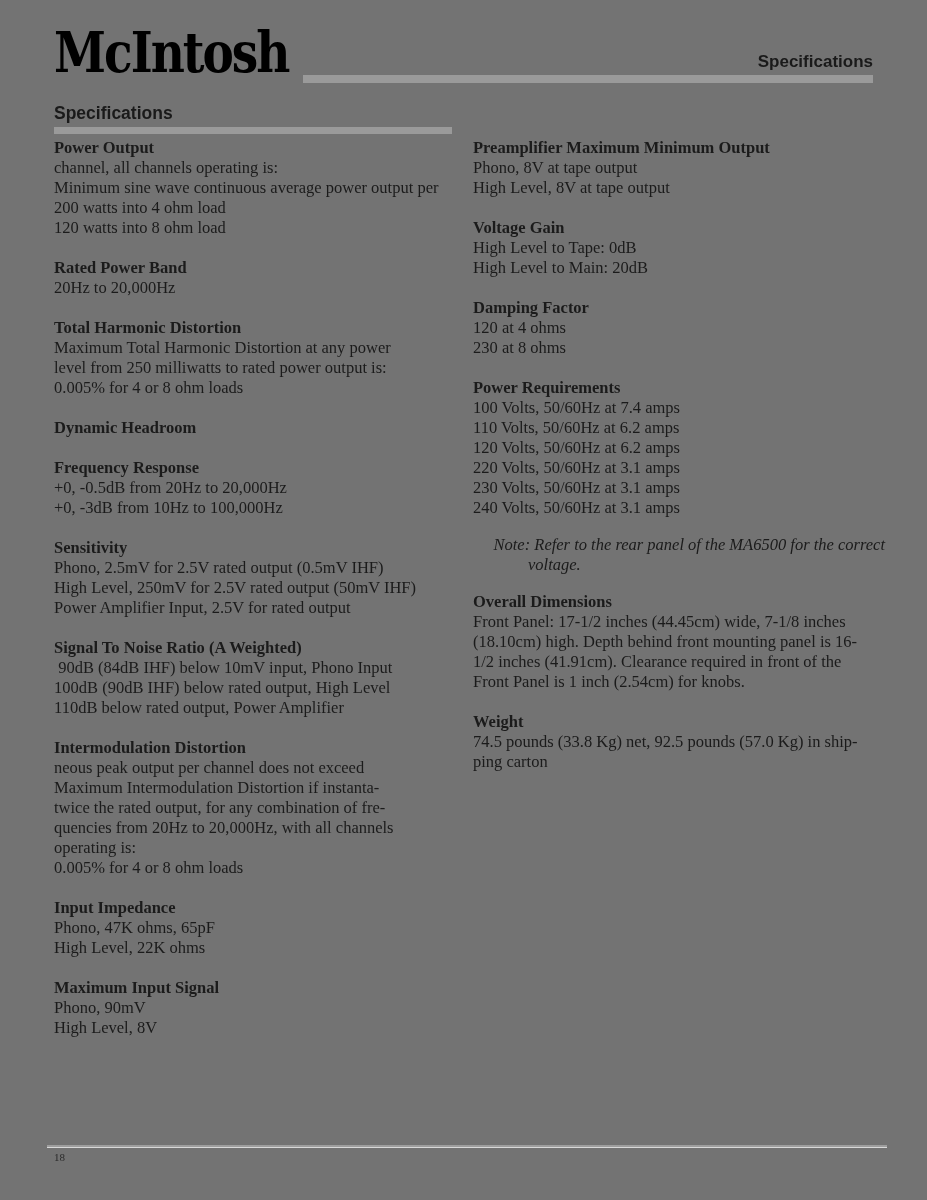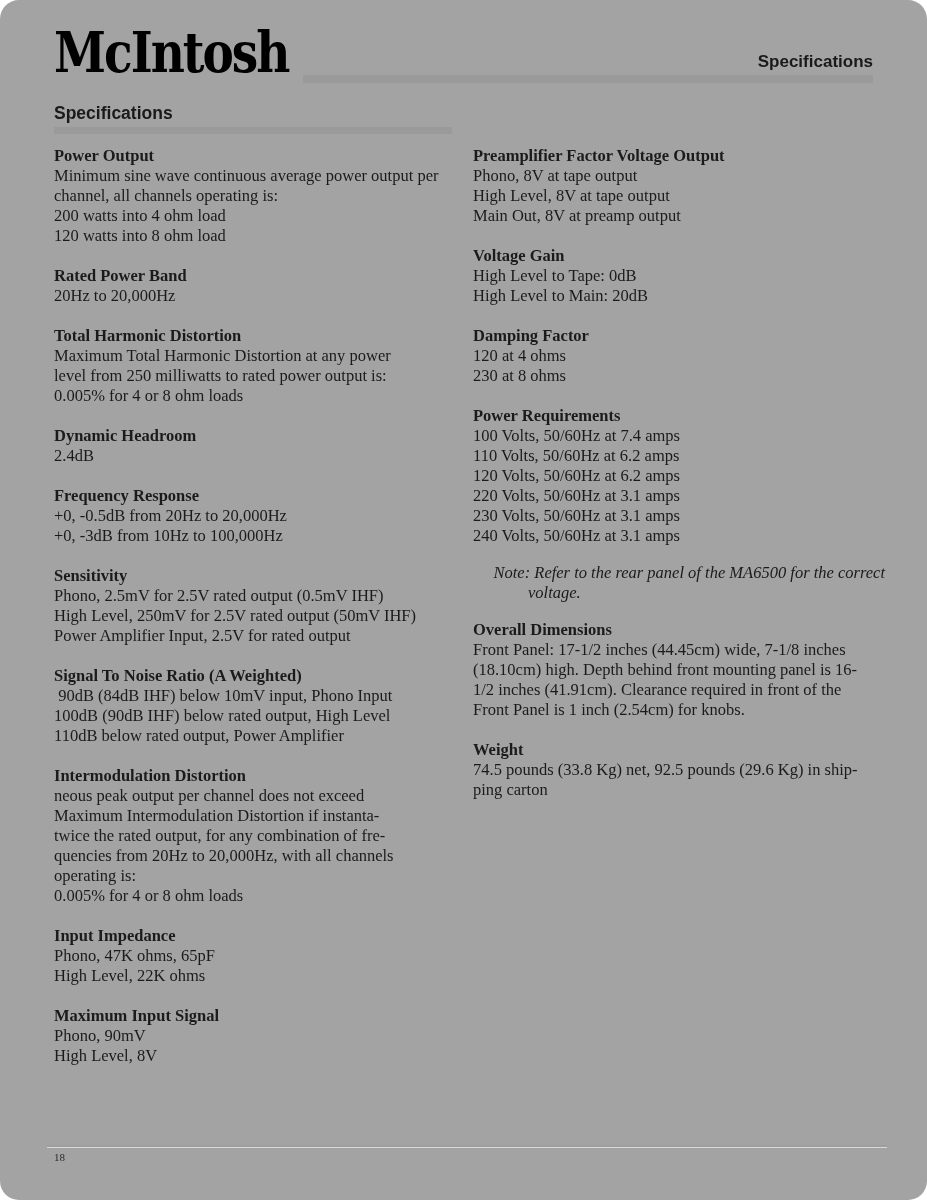--- a/index.html
+++ b/index.html
@@ -1,24 +1,23 @@
 <!DOCTYPE html>
 <html><head>
 <meta charset="utf-8">
 <style>
   html, body { margin: 0; padding: 0; background: #ffffff; }
   .page {
     position: relative;
     width: 927px;
     height: 1200px;
-    background: #a3a3a3;
+    background: #737373;
     font-family: "Liberation Serif", serif;
     color: #1b1b1b;
     overflow: hidden;
-    border-radius: 19px;
   }
 
   
   .header {
     position: absolute;
     left: 54px;
     right: 54px;
     top: 22px;
     display: flex;
     align-items: flex-start;
@@ -56,21 +55,21 @@
     font-size: 17.5px;
     line-height: 1.1;
     color: #1a1a1a;
   }
   .title-rule { width: 398px; height: 7px; background: #9a9a9a; margin-top: 4px; }
 
   
   .columns {
     position: absolute;
     left: 54px;
-    top: 146px;
+    top: 138px;
     width: 831px;
     display: flex;
   }
   .col-left { width: 401px; margin-right: 18px; }
   .col-right { flex: 1; }
 
   .section { margin-bottom: 20px; }
   .sec-heading {
     font-weight: bold;
     font-size: 16.5px;
@@ -120,38 +119,37 @@
 
   <section class="title-block">
     <h1 class="page-title">Specifications</h1>
     <div class="title-rule"></div>
   </section>
 
   <main class="columns">
     <div class="col col-left" id="col-left">
         <div class="section">
           <div class="sec-heading">Power Output</div>
+          <div class="sec-line line-rest">channel, all channels operating is:</div>
           <div class="sec-line line-0">Minimum sine wave continuous average power output per</div>
-          <div class="sec-line line-rest">channel, all channels operating is:</div>
           <div class="sec-line line-rest">200 watts into 4 ohm load</div>
           <div class="sec-line line-rest">120 watts into 8 ohm load</div>
         </div>
         <div class="section">
           <div class="sec-heading">Rated Power Band</div>
           <div class="sec-line line-0">20Hz to 20,000Hz</div>
         </div>
         <div class="section">
           <div class="sec-heading">Total Harmonic Distortion</div>
           <div class="sec-line line-0">Maximum Total Harmonic Distortion at any power</div>
           <div class="sec-line line-rest">level from 250 milliwatts to rated power output is:</div>
           <div class="sec-line line-rest">0.005% for 4 or 8 ohm loads</div>
         </div>
         <div class="section">
           <div class="sec-heading">Dynamic Headroom</div>
-          <div class="sec-line line-0">2.4dB</div>
         </div>
         <div class="section">
           <div class="sec-heading">Frequency Response</div>
           <div class="sec-line line-0">+0, -0.5dB from 20Hz to 20,000Hz</div>
           <div class="sec-line line-rest">+0, -3dB from 10Hz to 100,000Hz</div>
         </div>
         <div class="section">
           <div class="sec-heading">Sensitivity</div>
           <div class="sec-line line-0">Phono, 2.5mV for 2.5V rated output (0.5mV IHF)</div>
           <div class="sec-line line-rest">High Level, 250mV for 2.5V rated output (50mV IHF)</div>
@@ -178,24 +176,23 @@
           <div class="sec-line line-rest">High Level, 22K ohms</div>
         </div>
         <div class="section">
           <div class="sec-heading">Maximum Input Signal</div>
           <div class="sec-line line-0">Phono, 90mV</div>
           <div class="sec-line line-rest">High Level, 8V</div>
         </div>
       </div>
     <div class="col col-right" id="col-right">
         <div class="section">
-          <div class="sec-heading">Preamplifier Factor Voltage Output</div>
+          <div class="sec-heading">Preamplifier Maximum Minimum Output</div>
           <div class="sec-line line-0">Phono, 8V at tape output</div>
           <div class="sec-line line-rest">High Level, 8V at tape output</div>
-          <div class="sec-line line-rest">Main Out, 8V at preamp output</div>
         </div>
         <div class="section">
           <div class="sec-heading">Voltage Gain</div>
           <div class="sec-line line-0">High Level to Tape: 0dB</div>
           <div class="sec-line line-rest">High Level to Main: 20dB</div>
         </div>
         <div class="section">
           <div class="sec-heading">Damping Factor</div>
           <div class="sec-line line-0">120 at 4 ohms</div>
           <div class="sec-line line-rest">230 at 8 ohms</div>
@@ -215,21 +212,21 @@
         </div>
         <div class="section">
           <div class="sec-heading">Overall Dimensions</div>
           <div class="sec-line line-0">Front Panel: 17-1/2 inches (44.45cm) wide, 7-1/8 inches</div>
           <div class="sec-line line-rest">(18.10cm) high. Depth behind front mounting panel is 16-</div>
           <div class="sec-line line-rest">1/2 inches (41.91cm). Clearance required in front of the</div>
           <div class="sec-line line-rest">Front Panel is 1 inch (2.54cm) for knobs.</div>
         </div>
         <div class="section">
           <div class="sec-heading">Weight</div>
-          <div class="sec-line line-0">74.5 pounds (33.8 Kg) net, 92.5 pounds (29.6 Kg) in ship-</div>
+          <div class="sec-line line-0">74.5 pounds (33.8 Kg) net, 92.5 pounds (57.0 Kg) in ship-</div>
           <div class="sec-line line-rest">ping carton</div>
         </div>
       </div>
   </main>
 
   <div class="footer-rule"></div>
   <div class="page-number">18</div>
 
 </div>
 

